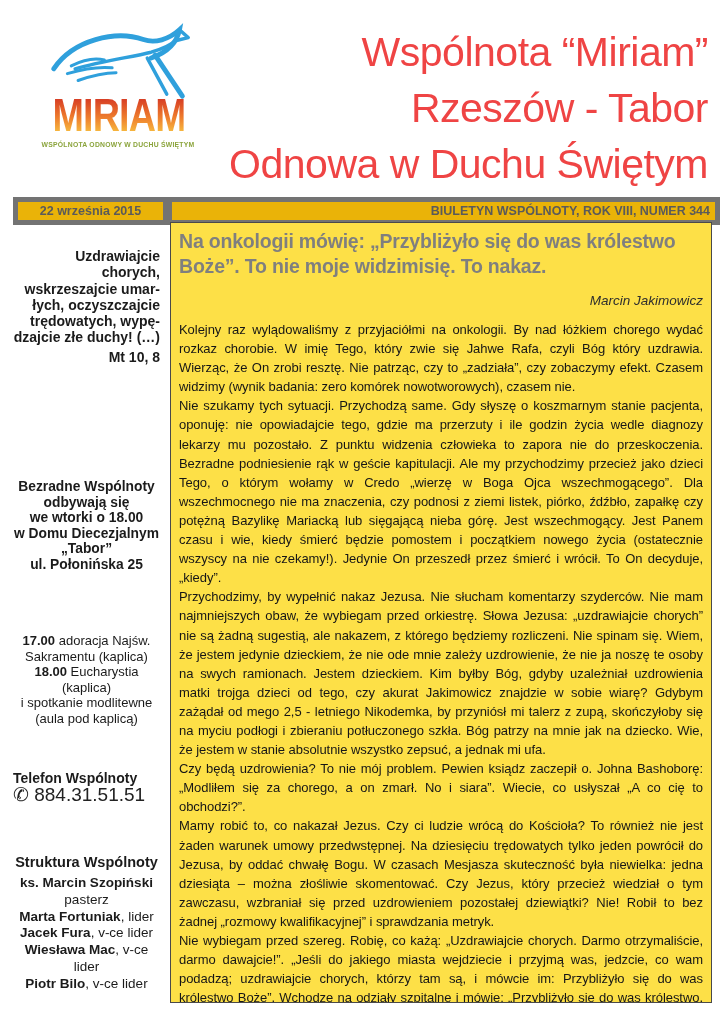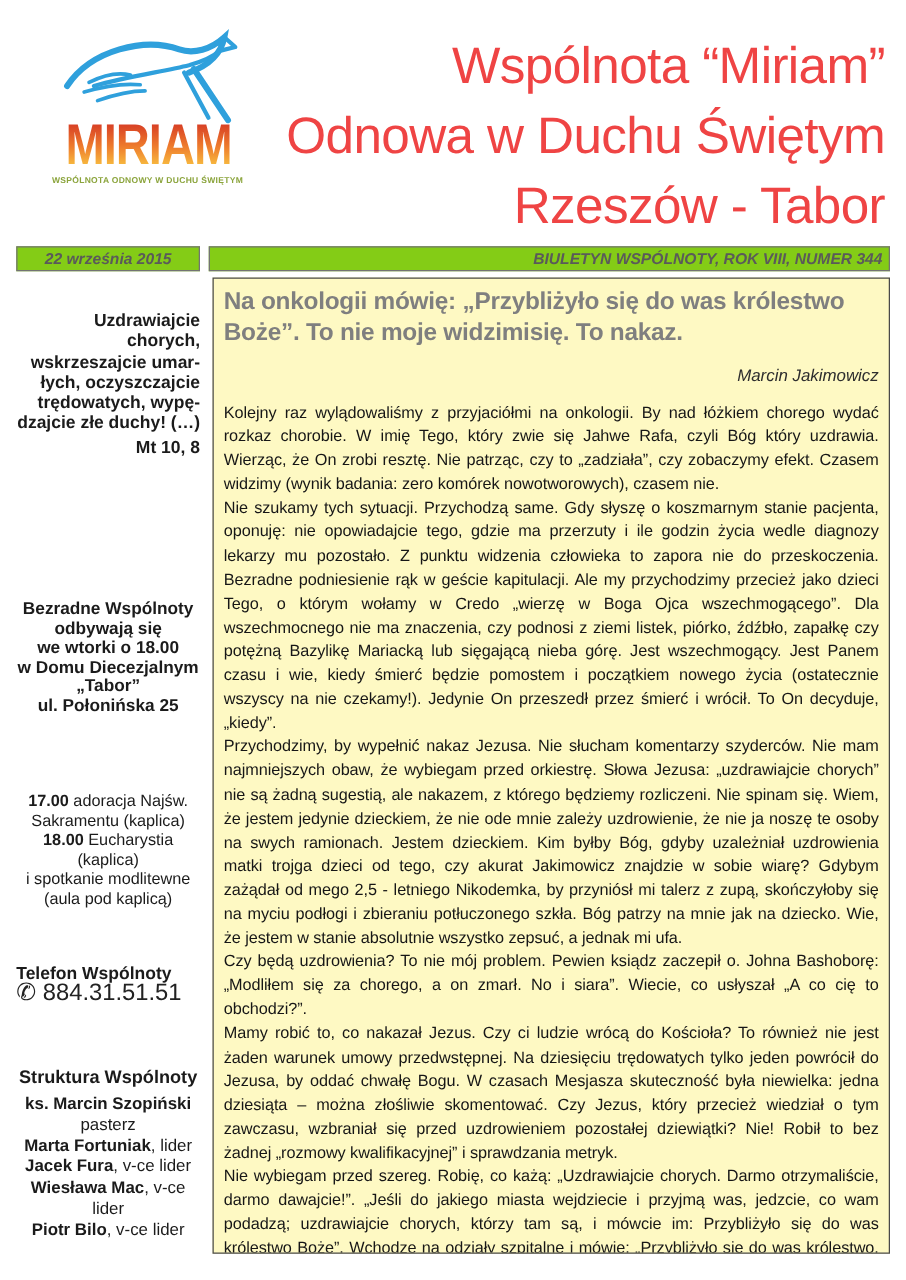--- a/index.html
+++ b/index.html
@@ -14,42 +14,42 @@
              transform:scaleX(0.82);transform-origin:center;
              background:linear-gradient(180deg,#d33323 8%,#ee7c2d 55%,#f9c843 95%);
              -webkit-background-clip:text;background-clip:text;color:transparent;}
   .logo-sub{position:absolute;left:0;top:121px;width:160px;text-align:center;
             font-size:6.8px;font-weight:bold;letter-spacing:.25px;color:#8ba43c;white-space:nowrap;}
 
   .masthead{position:absolute;top:24px;right:17px;text-align:right;
             color:#ef4444;font-size:41px;line-height:56px;font-weight:400;letter-spacing:-.5px;}
 
   
-  .bar-cell{position:absolute;top:197px;height:18px;background:#84cc16;border:1px solid #737373;
-            font-size:12.5px;font-weight:bold;color:#5a5a5a;line-height:18px;font-style:italic;}
+  .bar-cell{position:absolute;top:197px;height:18px;background:#eab308;border:5px solid #737373;
+            font-size:12.5px;font-weight:bold;color:#5a5a5a;line-height:18px;}
   .bar-date{left:13px;width:145px;text-align:center;}
   .bar-issue{left:167px;width:538px;text-align:right;padding-right:5px;}
 
   
   .side{position:absolute;left:13px;width:147px;}
   .side-quote{top:248px;text-align:right;font-weight:bold;font-size:14px;line-height:16.3px;}
   .side-ref{top:349px;text-align:right;font-weight:bold;font-size:14px;}
   .side-meet{top:479px;text-align:center;font-weight:bold;font-size:13.8px;line-height:15.6px;}
   .side-sched{top:633px;text-align:center;font-size:13px;line-height:15.6px;}
   .side-phone{top:770px;}
   .side-phone .ph-label{font-weight:bold;font-size:14px;line-height:16px;}
   .side-phone .ph-num{font-size:19px;line-height:17px;color:#222;}
   .side-struct{top:854px;text-align:center;font-size:13.5px;}
   .side-struct .st-title{font-weight:bold;font-size:14.5px;margin-bottom:5px;}
   .side-struct .st-line{line-height:16.8px;}
 
   
   .article{position:absolute;left:170px;top:222px;width:542px;height:781px;
            border:1px solid #4a4a4a;box-sizing:border-box;padding:6px 8px 4px 8px;overflow:hidden;
-           background:#fef9c3;}
+           background:#fde047;}
   .headline{color:#7f7f7f;font-weight:bold;font-size:19.5px;line-height:25px;letter-spacing:-.2px;}
   .byline{text-align:right;font-style:italic;font-size:13.5px;color:#2e2e2e;margin:14px 0 12px 0;}
   .bodytext{font-size:13px;line-height:19.1px;letter-spacing:-.05px;text-align:justify;color:#161616;}
   .bodytext .para{text-align:justify;}
 </style>
 </head>
 <body>
 
 <div class="page">
 
@@ -63,22 +63,22 @@
       <path d="M137 8 L146 16 L134 19" stroke="#2fa0dc" stroke-width="3.5" stroke-linejoin="round"></path>
       <path d="M112 34 L140 76" stroke="#2fa0dc" stroke-width="5" stroke-linecap="round"></path>
       <path d="M104 37 L124 74" stroke="#2fa0dc" stroke-width="3.5" stroke-linecap="round"></path>
     </svg>
     <div class="logo-word">MIRIAM</div>
     <div class="logo-sub">WSPÓLNOTA ODNOWY W DUCHU ŚWIĘTYM</div>
   </div>
 
   <div class="masthead">
       <div>Wspólnota “Miriam”</div>
+      <div>Rzeszów - Tabor</div>
       <div>Odnowa w Duchu Świętym</div>
-      <div>Rzeszów - Tabor</div>
     </div>
 
   <div class="bar-cell bar-date">22 września 2015</div>
   <div class="bar-cell bar-issue">BIULETYN WSPÓLNOTY, ROK VIII, NUMER 344</div>
 
   <div class="side side-quote">
       <div>Uzdrawiajcie chorych,</div>
       <div>wskrzeszajcie umar-</div>
       <div>łych, oczyszczajcie</div>
       <div>trędowatych, wypę-</div>

